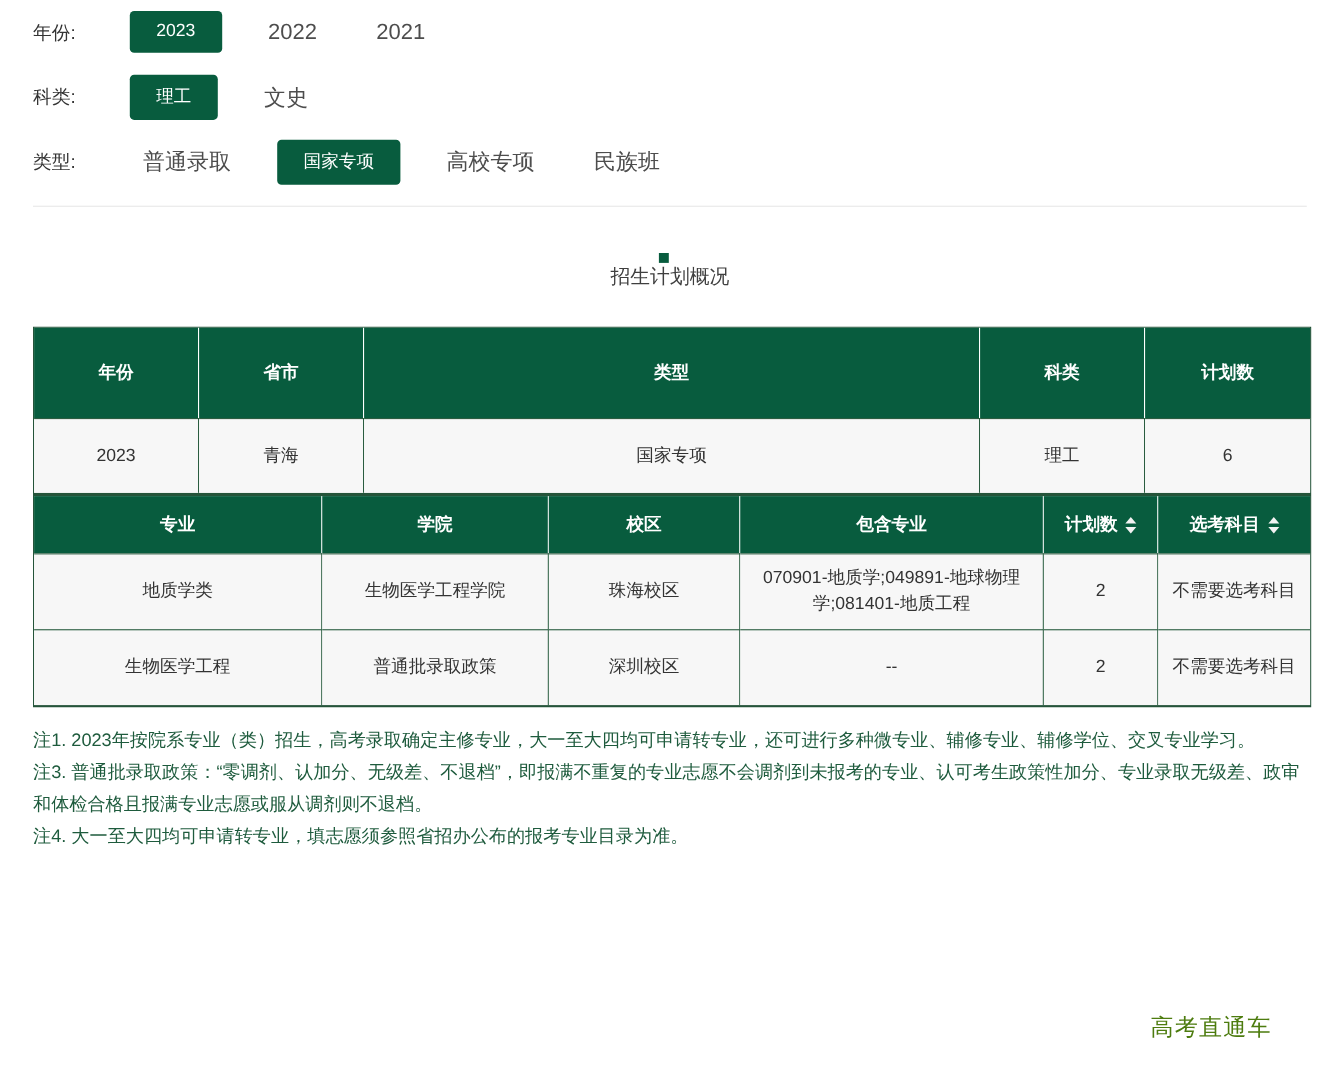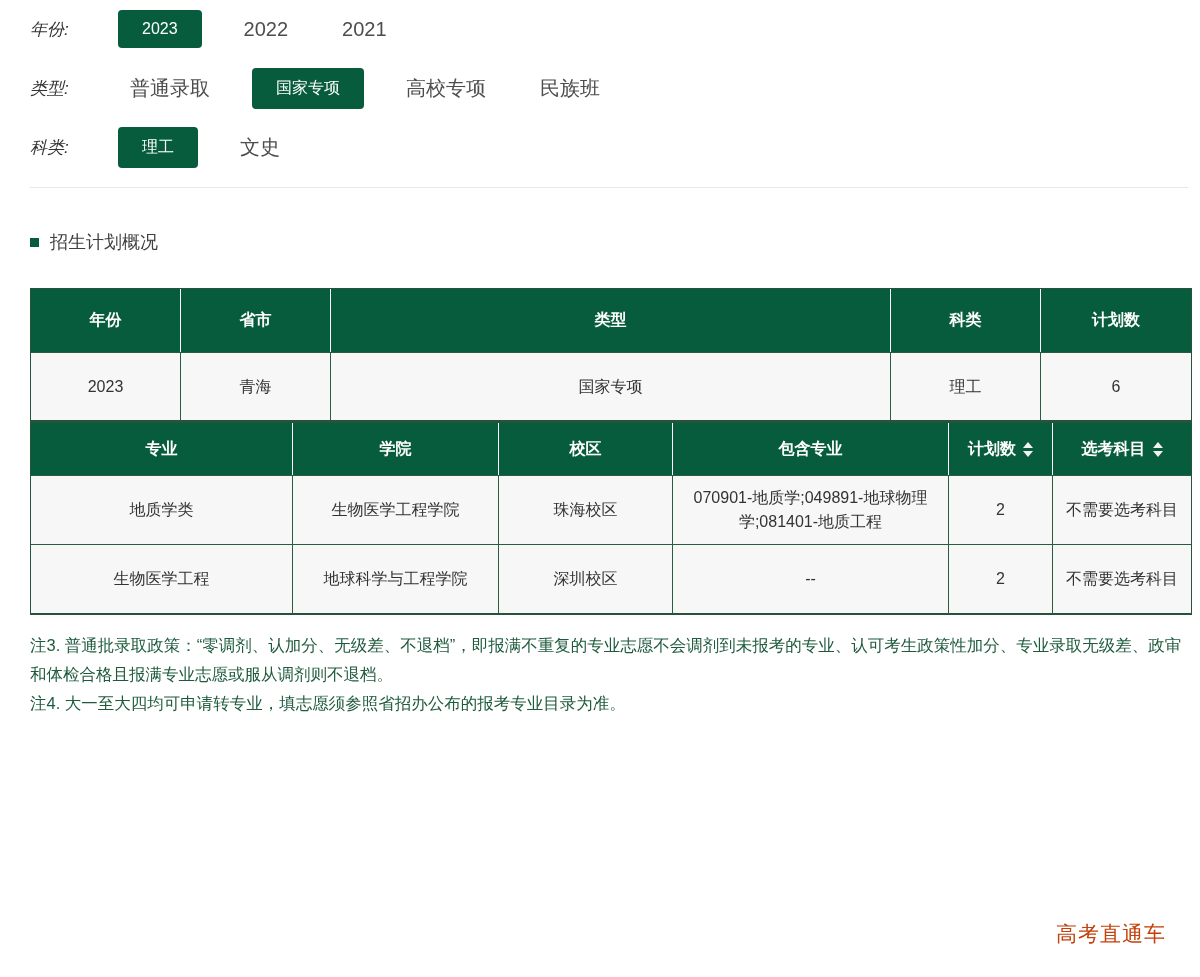--- a/index.html
+++ b/index.html
@@ -9,37 +9,37 @@
     height: 977px;
     overflow: hidden;
     background: #ffffff;
     font-family: "Liberation Sans", "DejaVu Sans", sans-serif;
     color: #333;
   }
   .page { padding: 8px 12px 0 30px; }
 
   
   .filter-row { display: flex; align-items: center; height: 42px; margin-bottom: 17px; }
-  .filter-label { width: 88px; font-size: 17px; color: #333; flex: 0 0 88px; font-style: italic; }
+  .filter-label { width: 88px; font-size: 17px; color: #333; flex: 0 0 88px; }
   .filter-opts { display: flex; align-items: center; }
   .opt {
     font-size: 20px; color: #4d4d4d; margin-right: 30px; padding: 0 12px;
     cursor: pointer; white-space: nowrap;
   }
   .opt.selected {
     background: #085c3e; color: #ffffff; border-radius: 4px;
     padding: 10px 24px; font-size: 16px;
   }
 
   .divider { border: none; border-top: 1px solid #e8e8e8; margin-top: 19px; }
 
   
   .section-title {
     display: flex; align-items: center;
-    font-size: 18px; font-weight: 400; color: #3f3f3f;
+    font-size: 18px; font-weight: 400; color: #3f3f3f; flex-direction: column;
   }
   .section-title .bullet {
     width: 9px; height: 9px; background: #085c3e; margin-right: 11px; flex: 0 0 9px;
   }
   .st-1 { margin: 42px 0 34px; }
   .st-2 { margin: 36px 0 32px; }
 
   
   table {
     width: 1160px; table-layout: fixed;
@@ -52,70 +52,70 @@
     border-right: 1px solid #ffffff; padding: 4px;
   }
   th:last-child { border-right: none; }
   td {
     background: #f7f7f7; font-size: 16px; color: #333;
     text-align: center; vertical-align: middle;
     border-right: 1px solid #2a5c40; border-top: 1px solid #2a5c40;
     padding: 6px 8px; line-height: 1.5;
   }
   td:last-child { border-right: none; }
-  .t-overview th { height: 63px; margin-top: 28px; }
+  .t-overview th { height: 82px; margin-top: 28px; }
   .t-overview td { height: 68px; }
   .t-majors th { height: 52px; }
   .t-majors td { height: 69px; }
 
   
   .sort { display: inline-flex; flex-direction: column; gap: 3px; margin-left: 7px; vertical-align: middle; }
   .sort i { display: block; width: 0; height: 0; border-left: 5px solid transparent; border-right: 5px solid transparent; }
   .sort .up { border-bottom: 6px solid #f2f2f2; }
   .sort .down { border-top: 6px solid #f2f2f2; }
 
   
   .notes { margin-top: 16px; width: 1160px; }
   .notes p { font-size: 16.5px; line-height: 29px; color: #1e5b3d; }
 
   
   .watermark {
-    position: absolute; top: 920px; right: 34px;
-    font-size: 21px; color: #c2410c; letter-spacing: 1px;
+    position: absolute; top: 920px; right: 44px;
+    font-size: 21px; color: #4d7c0f; letter-spacing: 1px;
   }
 </style>
 </head>
 <body>
 
 <div class="page">
 
   <div class="filter-row">
     <span class="filter-label">年份:</span>
     <div class="filter-opts">
       <span class="opt selected">2023</span>
       <span class="opt">2022</span>
       <span class="opt">2021</span>
     </div>
   </div>
 
   <div class="filter-row">
+    <span class="filter-label">科类:</span>
+    <div class="filter-opts">
+      <span class="opt selected">理工</span>
+      <span class="opt">文史</span>
+    </div>
+  </div>
+
+  <div class="filter-row">
     <span class="filter-label">类型:</span>
     <div class="filter-opts">
       <span class="opt">普通录取</span>
       <span class="opt selected">国家专项</span>
       <span class="opt">高校专项</span>
       <span class="opt">民族班</span>
-    </div>
-  </div>
-
-  <div class="filter-row">
-    <span class="filter-label">科类:</span>
-    <div class="filter-opts">
-      <span class="opt selected">理工</span>
-      <span class="opt">文史</span>
     </div>
   </div>
 
   <hr class="divider">
 
   <div class="section-title st-1">
     <span class="bullet"></span>
     <span>招生计划概况</span>
   </div>
 
@@ -177,29 +177,30 @@
       <tr>
         <td>地质学类</td>
         <td>生物医学工程学院</td>
         <td>珠海校区</td>
         <td>070901-地质学;049891-地球物理学;081401-地质工程</td>
         <td>2</td>
         <td>不需要选考科目</td>
       </tr>
       <tr>
         <td>生物医学工程</td>
-        <td>地球科学与工程学院</td>
+        <td>普通批录取政策</td>
         <td>深圳校区</td>
         <td>--</td>
         <td>2</td>
         <td>不需要选考科目</td>
       </tr>
     </tbody>
   </table>
 
   <div class="notes">
+    <p>注1. 2023年按院系专业（类）招生，高考录取确定主修专业，大一至大四均可申请转专业，还可进行多种微专业、辅修专业、辅修学位、交叉专业学习。</p>
     <p>注3. 普通批录取政策：“零调剂、认加分、无级差、不退档”，即报满不重复的专业志愿不会调剂到未报考的专业、认可考生政策性加分、专业录取无级差、政审和体检合格且报满专业志愿或服从调剂则不退档。</p>
     <p>注4. 大一至大四均可申请转专业，填志愿须参照省招办公布的报考专业目录为准。</p>
   </div>
 
 </div>
 
 <div class="watermark">高考直通车</div>
 
 </body></html>

